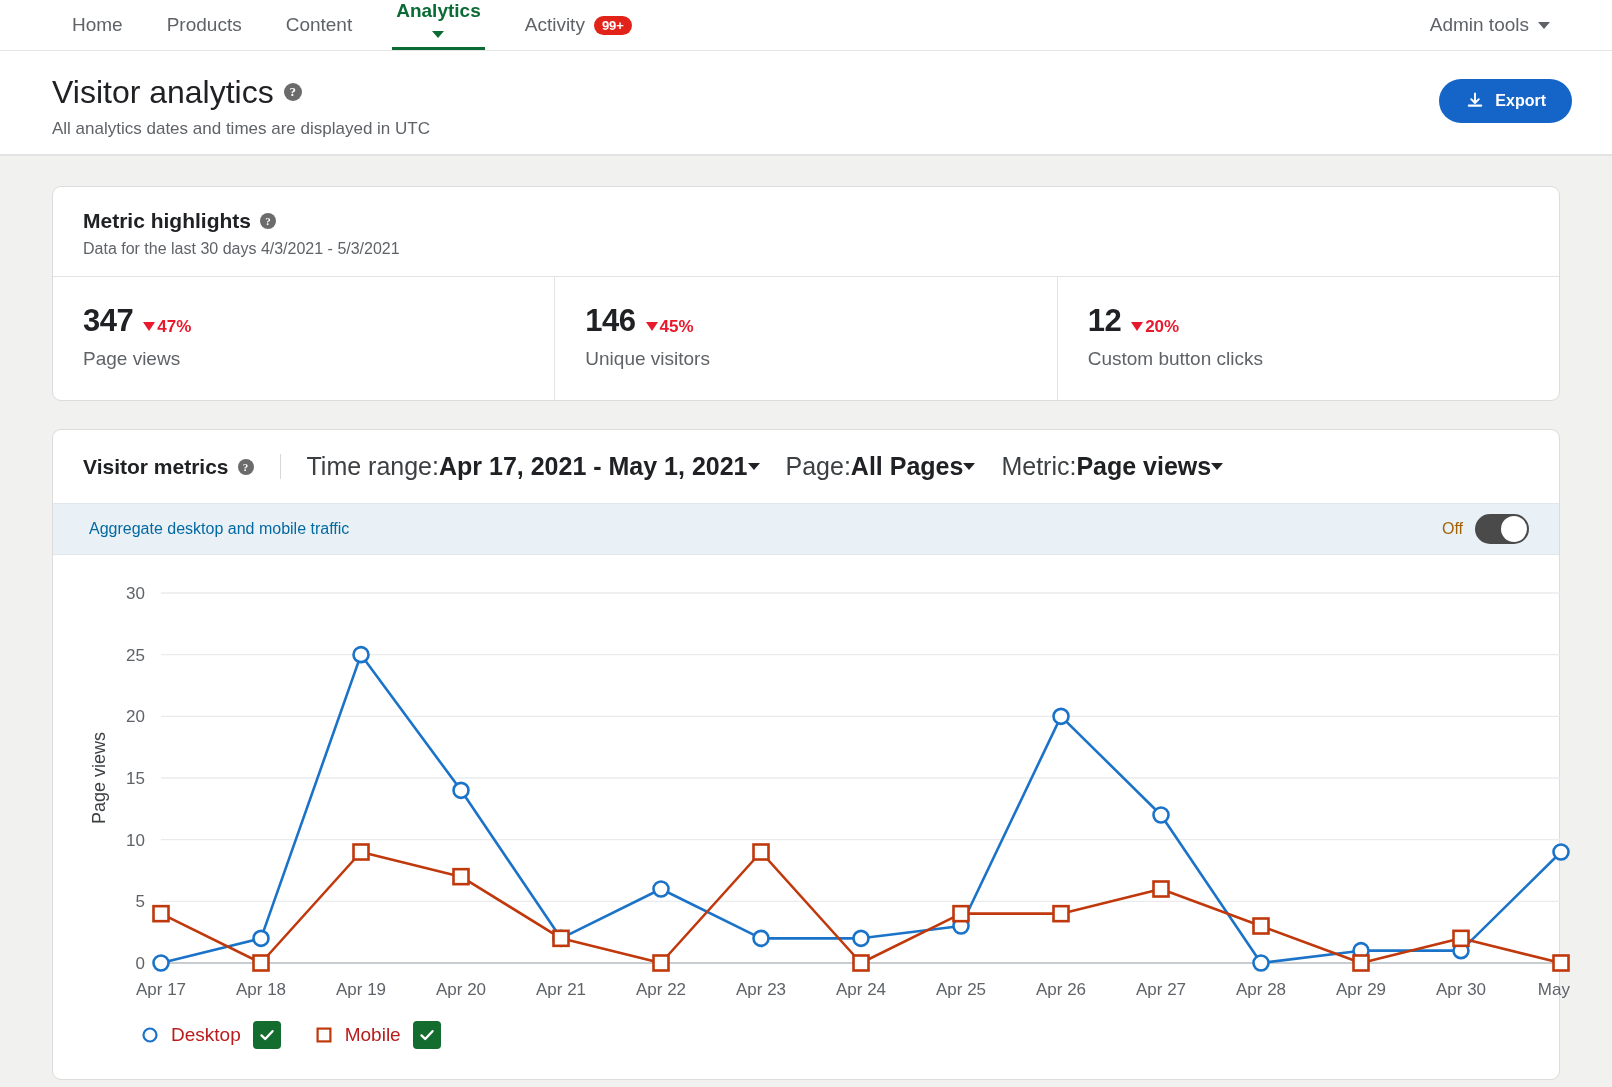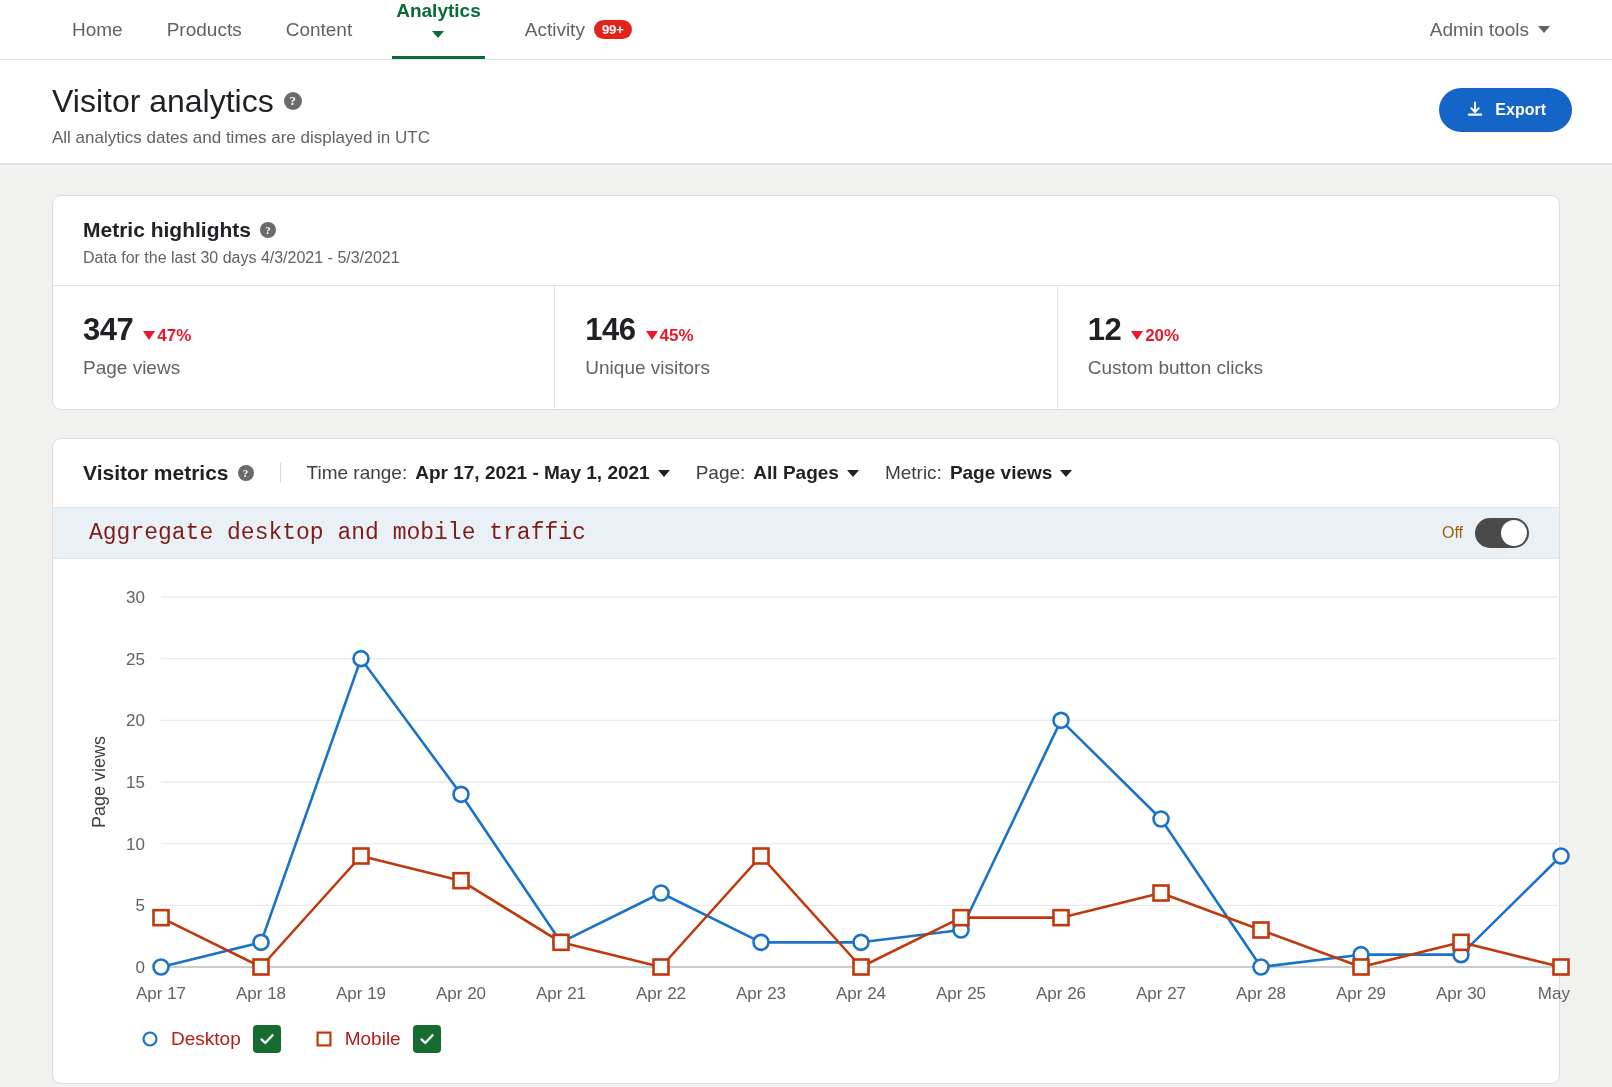--- a/index.html
+++ b/index.html
@@ -8,21 +8,21 @@
     width: 1612px;
     height: 1087px;
     background: #f1f1f0;
     font-family: "Liberation Sans", sans-serif;
     color: #202124;
     overflow: hidden;
   }
 
   
   .topnav {
-    height: 60px;
+    height: 51px;
     background: #ffffff;
     display: flex;
     align-items: stretch;
     padding: 0 40px 0 50px;
     border-bottom: 1px solid #e6e6e6;
   }
   .nav-left { display: flex; align-items: stretch; gap: 0; }
   .nav-item {
     display: flex;
     align-items: center;
@@ -176,40 +176,40 @@
     gap: 0;
   }
   .metrics-title {
     font-size: 21px; font-weight: bold;
     display: flex; align-items: center; gap: 9px;
     padding-right: 26px;
   }
   .vdiv { width: 1px; align-self: stretch; background: #d7d7d7; margin: 2px 0; }
   .filters { display: flex; align-items: center; gap: 0; padding-left: 26px; }
   .filter {
-    display: flex; align-items: center; gap: 8px;
-    font-size: 19px; color: #202124;
+    display: flex; align-items: center; 
+    font-size: 25px; color: #202124;
     padding-right: 26px;
     cursor: pointer;
     white-space: nowrap;
   }
   .filter .lbl { color: #3c4043; }
   .filter .val { font-weight: bold; }
   .filter .caret { border-top-color: #202124; }
 
   .aggregate-bar {
     background: #eaf1f6;
     border-top: 1px solid #dfe6ec;
     border-bottom: 1px solid #dfe6ec;
     display: flex;
     align-items: center;
     padding: 14px 30px 14px 36px;
     height: 52px;
   }
-  .aggregate-label { font-size: 23px; color: #7f1d1d; font-family: Liberation Mono, monospace; }
+  .aggregate-label { font-size: 16px; color: #0369a1; }
   .toggle-wrap { margin-left: auto; display: flex; align-items: center; gap: 12px; }
   .toggle-state { font-size: 16px; color: #a16207; }
   .toggle {
     width: 54px; height: 30px;
     border-radius: 15px;
     background: #4a4a4a;
     position: relative;
     cursor: pointer;
   }
   .toggle .knob {

